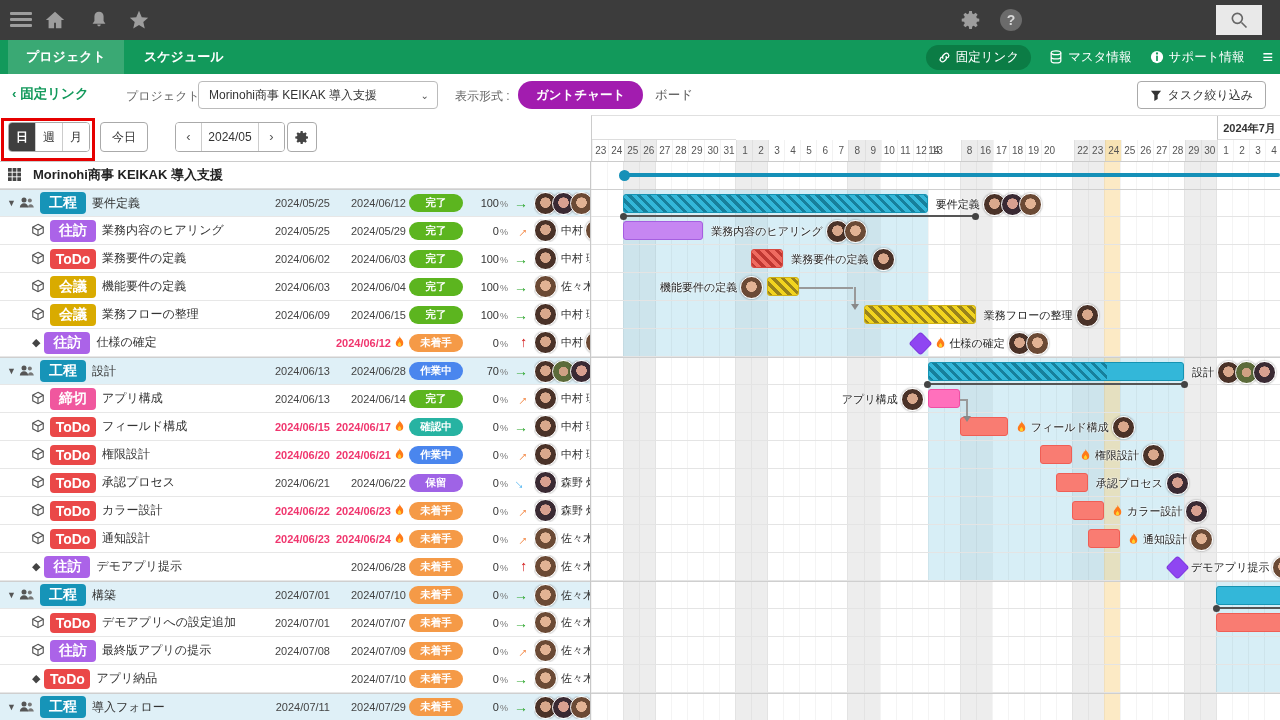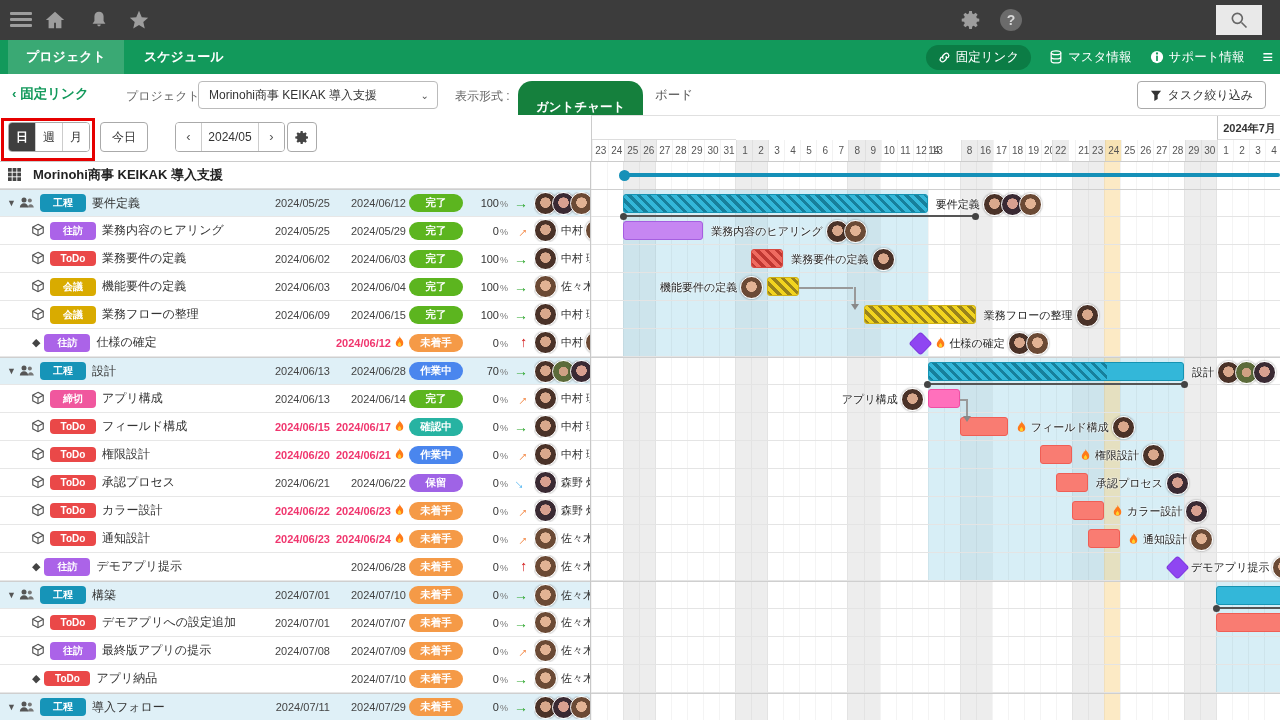--- a/index.html
+++ b/index.html
@@ -23,21 +23,21 @@
   .nav-pill{background:#0b7c45;border-radius:13px;padding:4px 12px;}
   .nav-burger{font-size:18px;letter-spacing:-1px;cursor:pointer;}
   
   .toolbar{position:absolute;left:0;top:74px;width:1280px;height:41px;background:#fff;border-bottom:1px solid #e2e2e2;}
   .back-link{position:absolute;left:12px;top:11px;color:#12995b;font-weight:bold;font-size:13.5px;cursor:pointer;}
   .tb-label{position:absolute;top:14px;font-size:12px;color:#666;}
   .proj-select{position:absolute;left:198px;top:7px;width:240px;height:28px;border:1px solid #bbb;border-radius:4px;
     background:#fff;font-size:12px;color:#333;display:flex;align-items:center;padding:0 22px 0 10px;box-sizing:border-box;cursor:pointer;}
   .proj-select .chev{position:absolute;right:8px;font-size:10px;color:#555;}
   .view-pill{position:absolute;top:7px;height:28px;line-height:28px;border-radius:14px;font-size:12.5px;cursor:pointer;}
-  .view-pill.active{background:#15803d;color:#fff;font-weight:bold;padding:12px 18px;}
+  .view-pill.active{background:#a21caf;color:#fff;font-weight:bold;padding:0 18px;}
   .view-plain{color:#555;}
   .filter-btn{position:absolute;right:14px;top:7px;height:28px;border:1px solid #aaa;border-radius:4px;background:#fff;
     font-size:12px;color:#333;display:flex;align-items:center;gap:6px;padding:0 12px;cursor:pointer;}
   
   .controls{position:absolute;left:0;top:115px;width:591px;height:46px;background:#fff;}
   .seg-group{position:absolute;left:8px;top:7px;display:flex;border:1px solid #aaa;border-radius:4px;overflow:hidden;}
   .seg-btn{width:26px;height:28px;line-height:28px;text-align:center;font-size:12px;color:#333;background:#fff;border-left:1px solid #ccc;cursor:pointer;}
   .seg-btn:first-child{border-left:none;}
   .seg-btn.active{background:#3f3f3f;color:#fff;font-weight:bold;}
   .today-btn{position:absolute;left:100px;top:7px;width:48px;height:30px;border:1px solid #aaa;border-radius:4px;background:#fff;font-size:12px;color:#333;cursor:pointer;}
@@ -60,21 +60,21 @@
   .board-title{position:absolute;left:0;top:0;width:100%;height:27px;display:flex;align-items:center;gap:6px;padding-left:8px;
     font-size:13px;font-weight:bold;color:#222;border-bottom:1px solid #ddd;box-sizing:border-box;background:#fff;}
   .list-row{position:absolute;left:0;width:100%;height:28px;display:flex;align-items:center;border-bottom:1px solid #e7e7e7;box-sizing:border-box;background:#fff;cursor:pointer;}
   .list-row.group{background:#dff0f7;border-top:1px solid #cfcfcf;}
   .lr-main{width:248px;display:flex;align-items:center;overflow:hidden;white-space:nowrap;flex:none;}
   .caret{color:#555;font-size:9px;margin:0 3px 0 7px;}
   .grp-ico,.cube-ico{display:inline-flex;width:15px;height:15px;margin-right:4px;flex:none;}
   .cube-ico{margin-left:31px;}
   .mile-ico{color:#444;font-size:11px;margin-left:32px;margin-right:4px;}
   .badge{display:inline-block;min-width:38px;text-align:center;padding:2px 4px;border-radius:4px;color:#fff;
-    font-size:10px;font-weight:bold;margin-right:6px;flex:none;}
+    font-size:14px;font-weight:bold;margin-right:6px;flex:none;}
   .tname{font-size:12px;color:#333;overflow:hidden;text-overflow:ellipsis;}
   .dcol{font-size:11px;color:#444;flex:none;display:flex;justify-content:flex-end;align-items:center;white-space:nowrap;}
   .d1{width:82px;}
   .d2{width:76px;}
   .od{color:#f0366e;font-weight:bold;}
   .scol{width:60px;flex:none;display:flex;justify-content:center;}
   .pill{min-width:50px;text-align:center;padding:2px 2px;border-radius:10px;color:#fff;font-size:10.5px;font-weight:bold;}
   .pcol{width:42px;flex:none;text-align:right;font-size:11px;color:#333;}
   .pcol .sign{font-size:9px;color:#777;margin-left:1px;}
   .trcol{width:26px;flex:none;text-align:center;font-size:14px;font-weight:bold;}
@@ -255,21 +255,21 @@
       <div class="day-cell" style="left: 320.6px; width: 16.53px;">12</div>
       <div class="day-cell" style="left: 336.63px; width: 16.53px;">13</div>
       <div class="day-cell" style="left: 333px; width: 16.53px;">14</div>
       <div class="day-cell wk" style="left: 368.69px; width: 16.53px;">8</div>
       <div class="day-cell wk" style="left: 384.72px; width: 16.53px;">16</div>
       <div class="day-cell" style="left: 400.75px; width: 16.53px;">17</div>
       <div class="day-cell" style="left: 416.78px; width: 16.53px;">18</div>
       <div class="day-cell" style="left: 432.81px; width: 16.53px;">19</div>
       <div class="day-cell" style="left: 448.84px; width: 16.53px;">20</div>
       <div class="day-cell" style="left: 483px; width: 16.53px;">21</div>
-      <div class="day-cell wk" style="left: 460px; width: 16.53px;">22</div>
+      <div class="day-cell wk" style="left: 482px; width: 16.53px;">22</div>
       <div class="day-cell wk" style="left: 496.93px; width: 16.53px;">23</div>
       <div class="day-cell today" style="left: 512.96px; width: 16.53px;">24</div>
       <div class="day-cell" style="left: 528.99px; width: 16.53px;">25</div>
       <div class="day-cell" style="left: 545.02px; width: 16.53px;">26</div>
       <div class="day-cell" style="left: 561.05px; width: 16.53px;">27</div>
       <div class="day-cell" style="left: 577.08px; width: 16.53px;">28</div>
       <div class="day-cell wk" style="left: 593.11px; width: 16.53px;">29</div>
       <div class="day-cell wk" style="left: 609.14px; width: 16.53px;">30</div>
       <div class="day-cell" style="left: 625.17px; width: 16.53px;">1</div>
       <div class="day-cell" style="left: 641.2px; width: 16.53px;">2</div>

